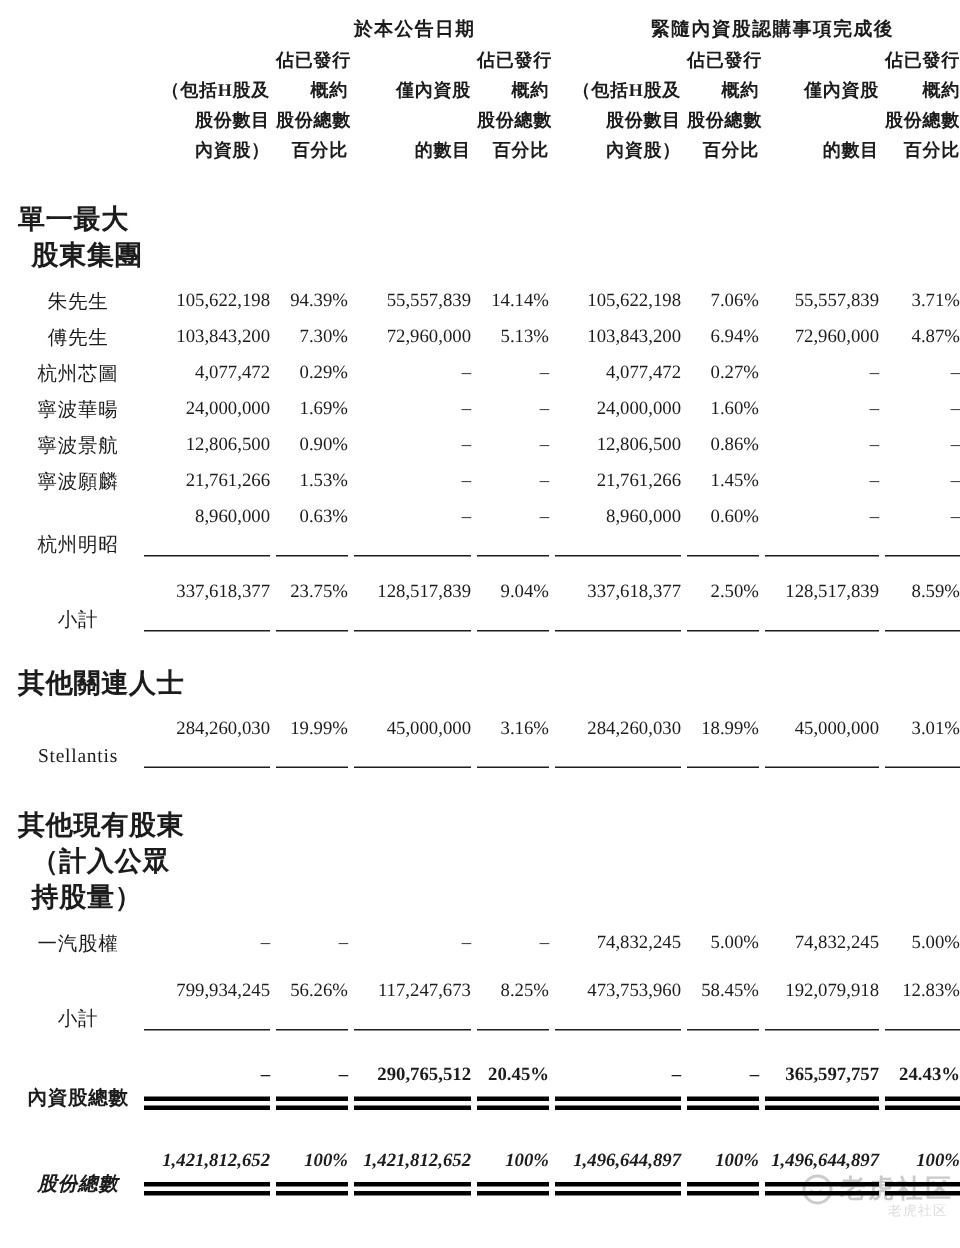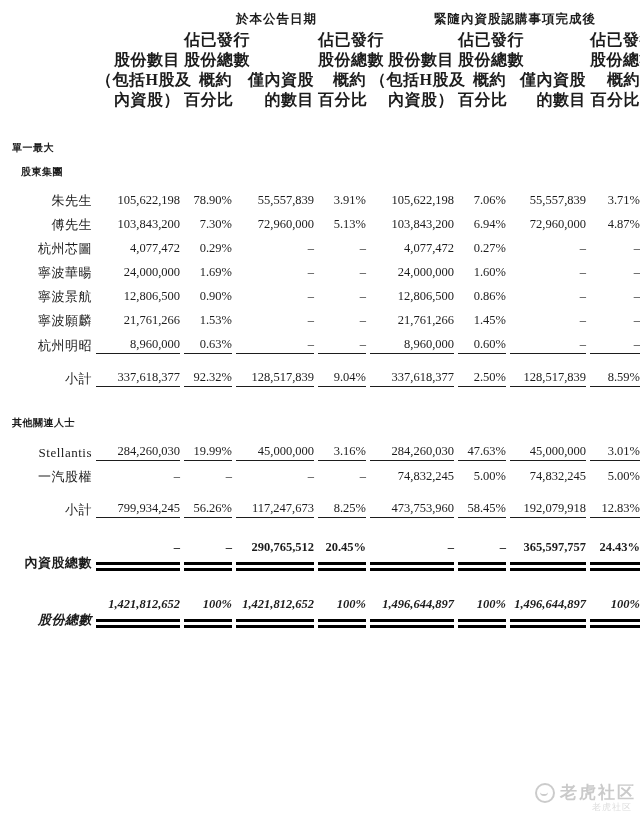--- a/index.html
+++ b/index.html
@@ -9,41 +9,41 @@
     -webkit-font-smoothing:antialiased;
   }
   table{
     position:relative;z-index:2;
     margin:4px 0 0 8px;border-collapse:separate;border-spacing:4px 0;
     table-layout:fixed;width:636px;
   }
   col.c1{width:80px}col.c2{width:84px}col.c3{width:48px}col.c4{width:78px}col.c5{width:48px}
   col.c6{width:84px}col.c7{width:48px}col.c8{width:76px}col.c9{width:50px}
   thead th{
-    font-weight:bold;font-size:16px;line-height:20px;letter-spacing:0.5px;
+    font-weight:bold;font-size:12px;line-height:20px;letter-spacing:0.5px;
     text-align:right;vertical-align:bottom;white-space:nowrap;padding:0;
   }
   thead th.grp{font-size:12.5px;letter-spacing:1px;text-align:left;line-height:22px;padding-top:4px;}
   thead th.g1{padding-left:140px;}
   thead th.g2{padding-left:64px;}
   tbody td{
     font-size:12.5px;line-height:15px;vertical-align:bottom;white-space:nowrap;
     padding:8px 0 1px 0;
   }
-  td.lbl{text-align:right;font-size:13px;letter-spacing:0.5px;}
+  td.lbl{text-align:center;font-size:13px;letter-spacing:0.5px;}
   td.val{text-align:right;}
-  tr.section td{font-weight:bold;font-size:10px;line-height:24px;letter-spacing:0.5px;padding-bottom:1px;}
+  tr.section td{font-weight:bold;font-size:18px;line-height:24px;letter-spacing:0.5px;padding-bottom:1px;font-family:Liberation Mono, monospace;}
   tr.section .indent{padding-left:9px;}
   tr.gap-xl td{padding-top:26px;}
   tr.gap-lg td{padding-top:24px;}
   tr.gap-xxl td{padding-top:28px;}
   tr.gap-md td{padding-top:16px;}
   tr.gap-tt td{padding-top:22px;}
   tr.gap-tb td{padding-top:26px;font-style:italic;}
-  tr.rule td.val{border-bottom:1.5px solid #1d1d1d;padding-bottom:1px;}
+  tr.rule td.val{border-bottom:1.5px solid #1d1d1d;padding-bottom:18px;}
   tr.total td{font-weight:bold;}
   tr.total td.val{border-bottom:9px double #000;padding-bottom:7px;}
   .watermark{
     position:absolute;z-index:1;top:781px;right:4px;
     display:flex;align-items:center;gap:5px;
     color:#a8a8a8;opacity:0.6;
     font-family:"Liberation Sans","DejaVu Sans",sans-serif;
   }
   .wm-circle{
     width:16px;height:16px;border:2px solid #aaaaaa;border-radius:50%;
@@ -93,65 +93,65 @@
       <th>佔已發行</th>
       <td></td>
       <th>佔已發行</th>
       <td></td>
       <th>佔已發行</th>
       <td></td>
       <th>佔已發行</th>
     </tr>
     <tr>
       <td></td>
-      <th>股份數目</th>
-      <th>股份總數</th>
-      <td></td>
-      <th>股份總數</th>
-      <th>股份數目</th>
-      <th>股份總數</th>
-      <td></td>
-      <th>股份總數</th>
-    </tr>
-    <tr>
-      <td></td>
       <th>（包括H股及</th>
       <th>概約</th>
       <th>僅內資股</th>
       <th>概約</th>
       <th>（包括H股及</th>
       <th>概約</th>
       <th>僅內資股</th>
       <th>概約</th>
     </tr>
     <tr>
       <td></td>
+      <th>股份數目</th>
+      <th>股份總數</th>
+      <td></td>
+      <th>股份總數</th>
+      <th>股份數目</th>
+      <th>股份總數</th>
+      <td></td>
+      <th>股份總數</th>
+    </tr>
+    <tr>
+      <td></td>
       <th>內資股）</th>
       <th>百分比</th>
       <th>的數目</th>
       <th>百分比</th>
       <th>內資股）</th>
       <th>百分比</th>
       <th>的數目</th>
       <th>百分比</th>
     </tr>
   </thead>
   <tbody>
       <tr class="section gap-xl">
         <td colspan="9">
           <div>單一最大</div>
           <div class="indent">股東集團</div>
         </td>
       </tr>
       <tr class="data">
         <td class="lbl">朱先生</td>
         <td class="val">105,622,198</td>
-        <td class="val">78.90%</td>
+        <td class="val">94.39%</td>
         <td class="val">55,557,839</td>
-        <td class="val">3.91%</td>
+        <td class="val">14.14%</td>
         <td class="val">105,622,198</td>
         <td class="val">7.06%</td>
         <td class="val">55,557,839</td>
         <td class="val">3.71%</td>
       </tr>
       <tr class="data">
         <td class="lbl">傅先生</td>
         <td class="val">103,843,200</td>
         <td class="val">7.30%</td>
         <td class="val">72,960,000</td>
@@ -212,43 +212,50 @@
         <td class="val">–</td>
         <td class="val">–</td>
         <td class="val">8,960,000</td>
         <td class="val">0.60%</td>
         <td class="val">–</td>
         <td class="val">–</td>
       </tr>
       <tr class="data rule gap-md">
         <td class="lbl">小計</td>
         <td class="val">337,618,377</td>
-        <td class="val">92.32%</td>
+        <td class="val">23.75%</td>
         <td class="val">128,517,839</td>
         <td class="val">9.04%</td>
         <td class="val">337,618,377</td>
         <td class="val">2.50%</td>
         <td class="val">128,517,839</td>
         <td class="val">8.59%</td>
       </tr>
       <tr class="section gap-lg">
         <td colspan="9">
           <div>其他關連人士</div>
         </td>
       </tr>
       <tr class="data rule">
         <td class="lbl">Stellantis</td>
         <td class="val">284,260,030</td>
         <td class="val">19.99%</td>
         <td class="val">45,000,000</td>
         <td class="val">3.16%</td>
         <td class="val">284,260,030</td>
-        <td class="val">47.63%</td>
+        <td class="val">18.99%</td>
         <td class="val">45,000,000</td>
         <td class="val">3.01%</td>
+      </tr>
+      <tr class="section gap-xxl">
+        <td colspan="9">
+          <div>其他現有股東</div>
+          <div class="indent">（計入公眾</div>
+          <div class="indent">持股量）</div>
+        </td>
       </tr>
       <tr class="data">
         <td class="lbl">一汽股權</td>
         <td class="val">–</td>
         <td class="val">–</td>
         <td class="val">–</td>
         <td class="val">–</td>
         <td class="val">74,832,245</td>
         <td class="val">5.00%</td>
         <td class="val">74,832,245</td>

